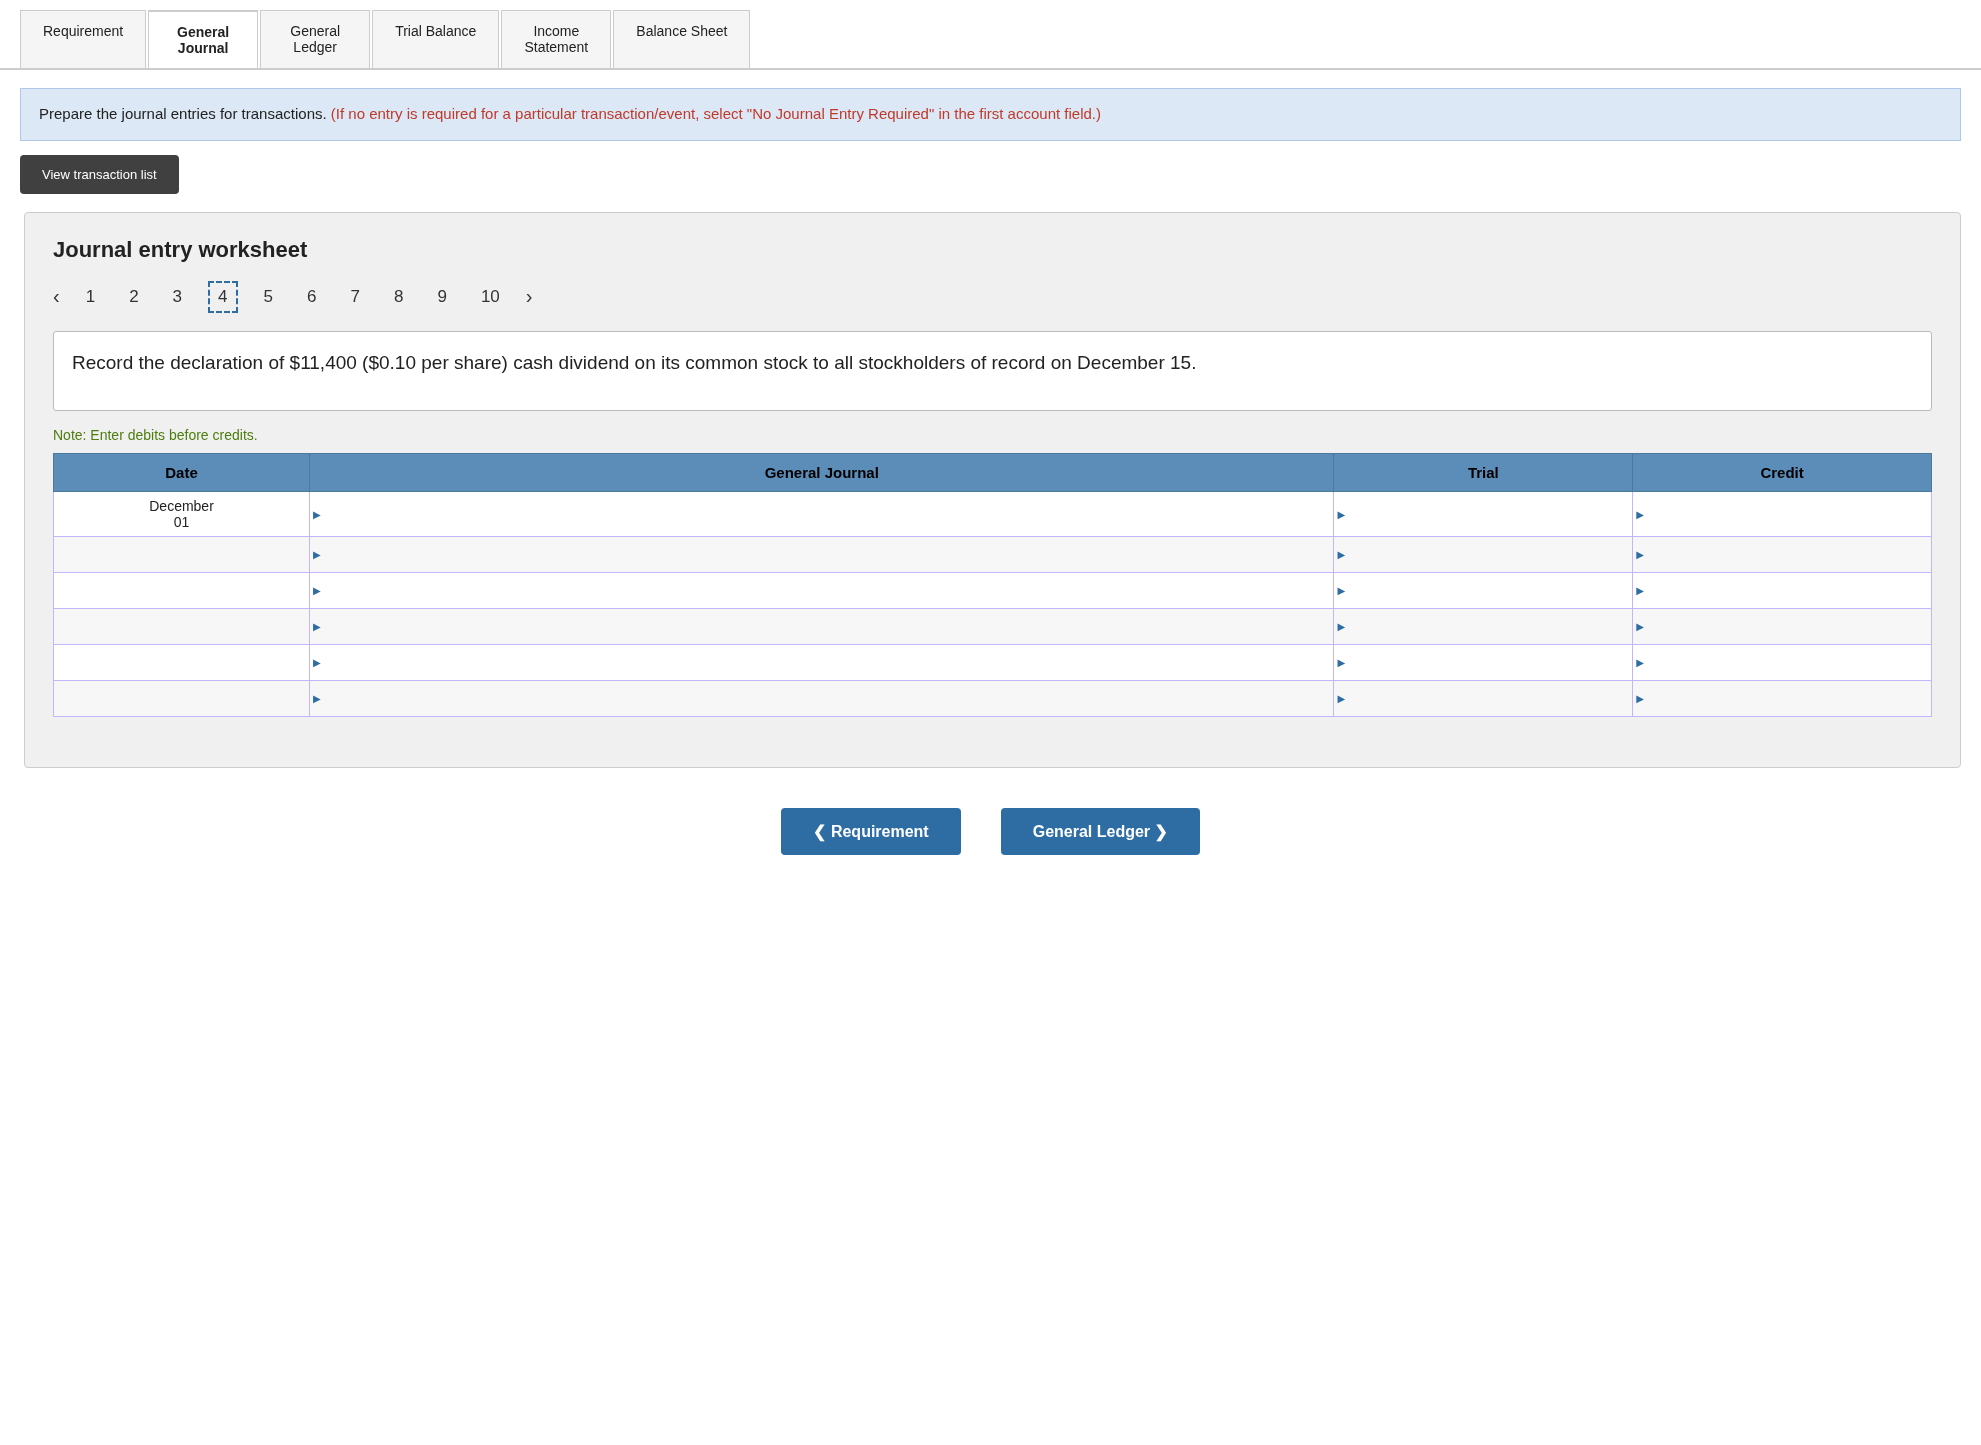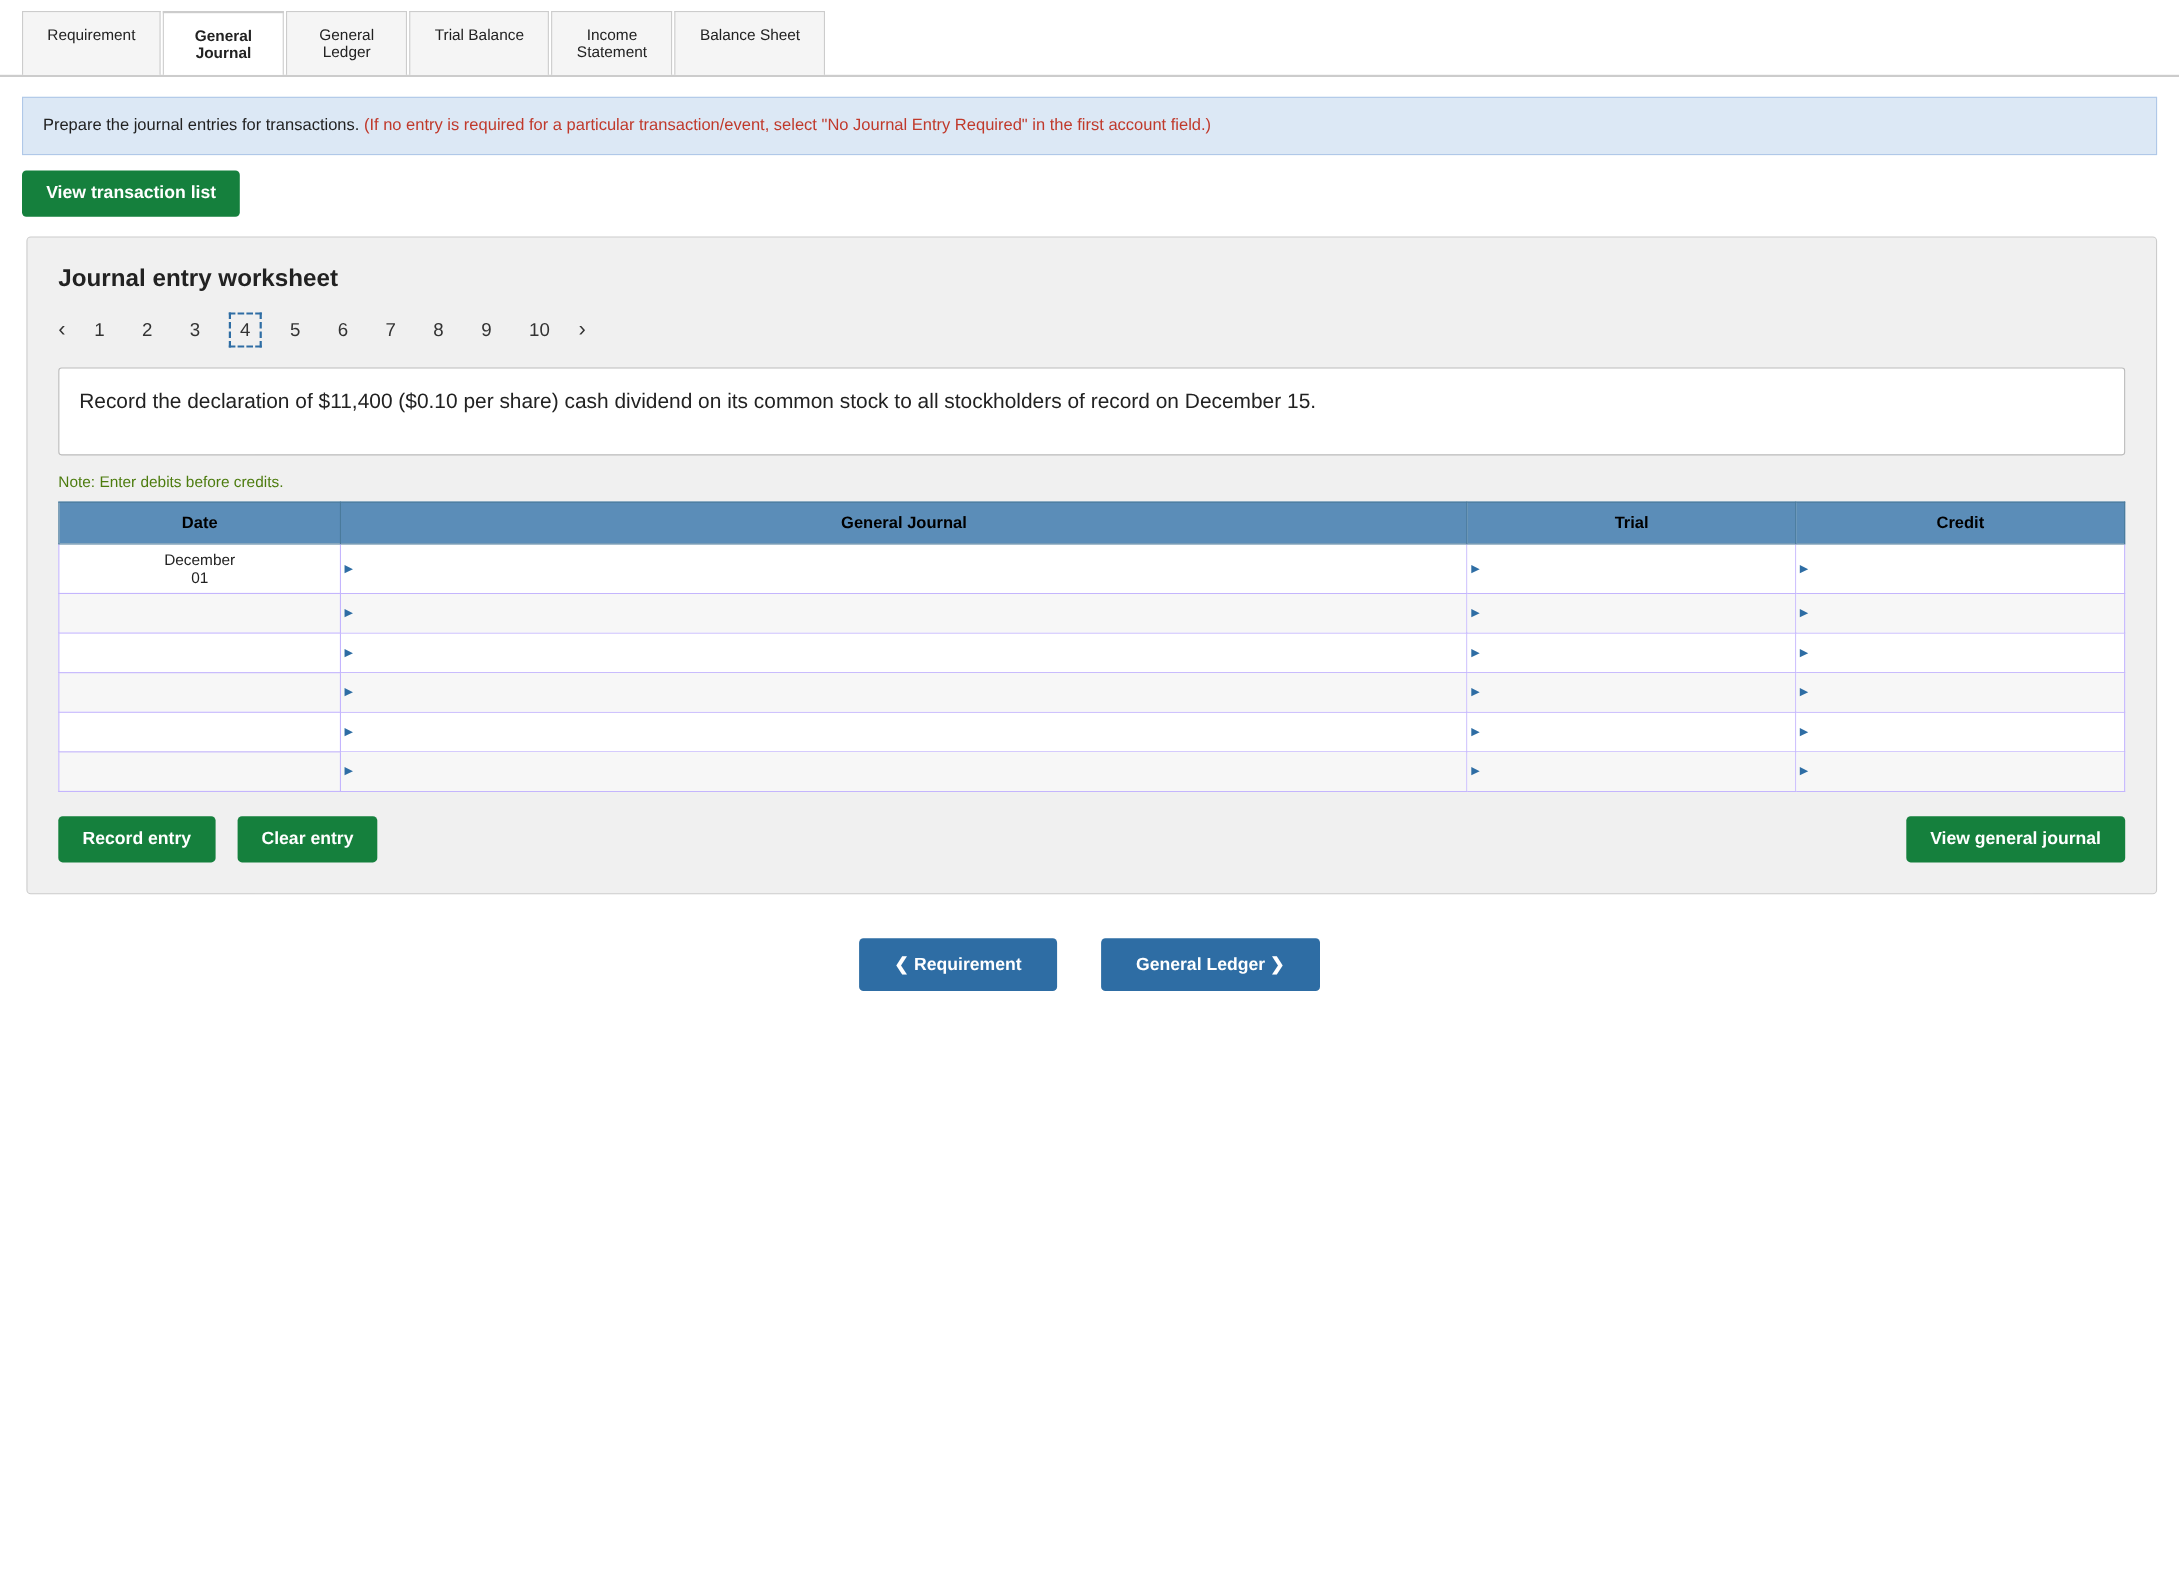--- a/index.html
+++ b/index.html
@@ -46,27 +46,27 @@
       padding: 14px 18px;
       font-size: 15px;
       line-height: 1.5;
     }
     .instruction-banner .red-text {
       color: #c0392b;
     }
 
     
     .btn-blue {
-      background: #15803d;
+      background: #404040;
       color: #fff;
       border: none;
       border-radius: 4px;
       padding: 12px 22px;
-      font-size: 16px;
-      font-weight: bold;
+      font-size: 13px;
+      font-weight: normal;
       cursor: pointer;
     }
 
     .view-transaction-area {
       margin: 0 20px 18px 20px;
     }
 
     
     .worksheet-container {
       margin: 0 20px 30px 24px;
@@ -307,24 +307,18 @@
       </tr>
       <tr>
         <td class="td-date"></td>
         <td class="td-arrow"><input type="text" style=""></td>
         <td class="td-arrow"><input type="text" style=""></td>
         <td class="td-arrow"><input type="text" style=""></td>
       </tr>
     </tbody>
   </table>
 
-  <div class="bottom-buttons">
-    <button class="btn-blue">Record entry</button>
-    <button class="btn-blue">Clear entry</button>
-    <div style="flex:1;"></div>
-    <button class="btn-blue">View general journal</button>
-  </div>
 </div>
 
 <div class="nav-bottom">
   <button class="nav-btn">❮  Requirement</button>
   <button class="nav-btn">General Ledger  ❯</button>
 </div>
 
 </body></html>

